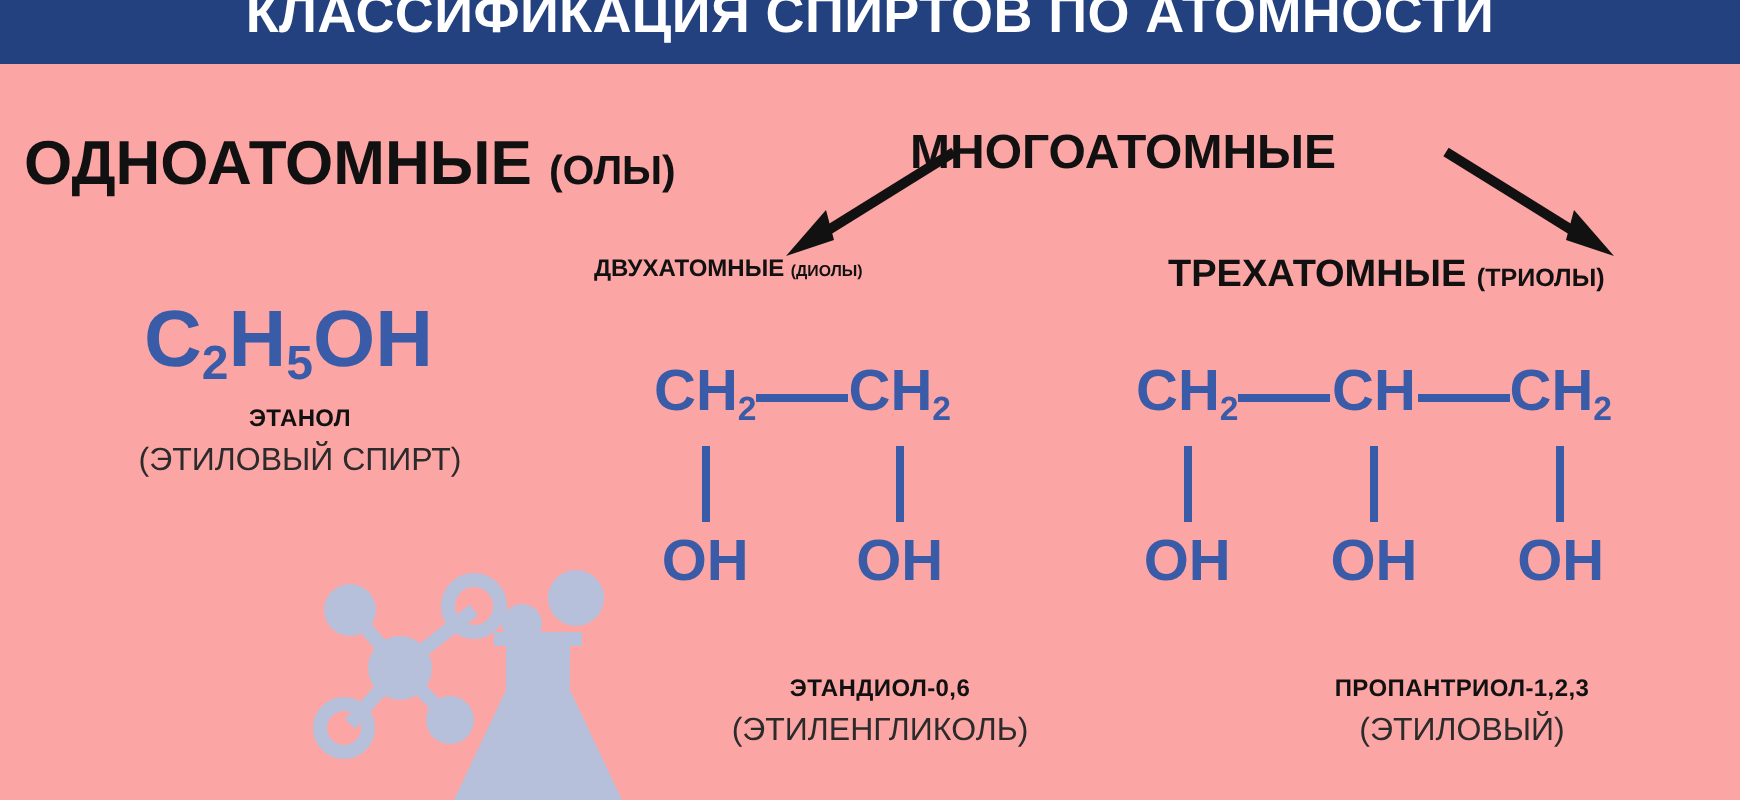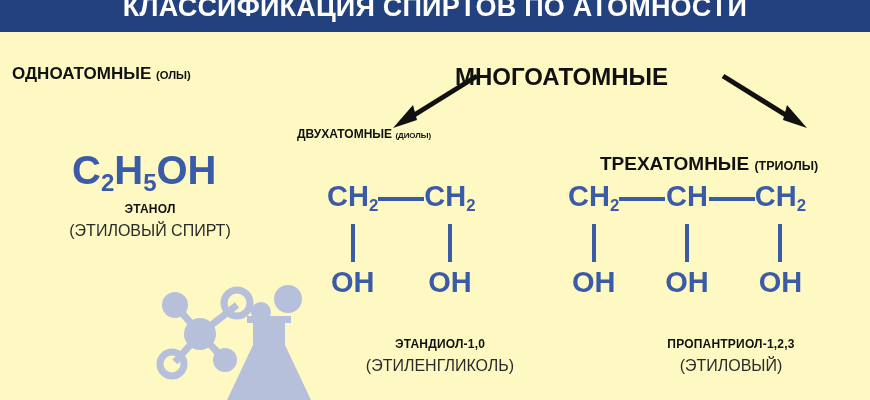--- a/index.html
+++ b/index.html
@@ -2,58 +2,57 @@
 <html><head>
 <meta charset="utf-8">
 <style>
   * { box-sizing: border-box; margin: 0; padding: 0; }
   html, body {
     width: 870px; height: 400px;
     background: #ffffff;
     font-family: "Liberation Sans", sans-serif;
     overflow: hidden;
   }
-  #stage { position: relative; width: 870px; height: 400px; background: #fef9c3; }
+  #stage { position: relative; width: 870px; height: 400px; background: #fca5a5; }
 
   
   .banner {
     position: absolute; left: 0; top: -18px;
     width: 870px; height: 50px;
     background: #23417e;
     display: flex; align-items: center; justify-content: center;
   }
   .banner-title {
     color: #ffffff;
     font-size: 27px;
     font-weight: bold;
     letter-spacing: 0.2px;
     white-space: nowrap;
   }
 
   
   .h-mono {
     position: absolute; left: 12px; top: 64px;
-    font-size: 17px; font-weight: bold; color: #111111;
+    font-size: 31px; font-weight: bold; color: #111111;
     white-space: nowrap;
   }
   .h-poly {
     position: absolute; left: 455px; top: 63px;
     font-size: 24px; font-weight: bold; color: #111111;
     white-space: nowrap;
   }
   .h-di {
     position: absolute; left: 297px; top: 127px;
     font-size: 12px; font-weight: bold; color: #111111;
     white-space: nowrap;
   }
   .h-tri {
-    position: absolute; left: 600px; top: 127px;
+    position: absolute; left: 584px; top: 127px;
     font-size: 19px; font-weight: bold; color: #111111;
     white-space: nowrap;
-    margin-top: 26px;
   }
   .small-caps { font-size: 0.66em; }
 
   
   .arrow-svg { position: absolute; pointer-events: none; }
   #arrow-left  { left: 385px; top: 72px;  width: 100px; height: 56px; }
   #arrow-right { left: 715px; top: 72px;  width: 100px; height: 56px; }
 
   
   .formula-ethanol {
@@ -203,21 +202,21 @@
       <path d="M92 44 h44 v7 h-6 v22 l26 55 h-84 l26 -55 v-22 h-6 z"></path>
     </g>
   </svg>
 
   <div class="cap" id="cap-ethanol">
     <div class="name">ЭТАНОЛ</div>
     <div class="alt">(ЭТИЛОВЫЙ СПИРТ)</div>
   </div>
 
   <div class="cap" id="cap-diol">
-    <div class="name">ЭТАНДИОЛ-1,0</div>
+    <div class="name">ЭТАНДИОЛ-0,6</div>
     <div class="alt">(ЭТИЛЕНГЛИКОЛЬ)</div>
   </div>
 
   <div class="cap" id="cap-triol">
     <div class="name">ПРОПАНТРИОЛ-1,2,3</div>
     <div class="alt">(ЭТИЛОВЫЙ)</div>
   </div>
 
 </div>
 

